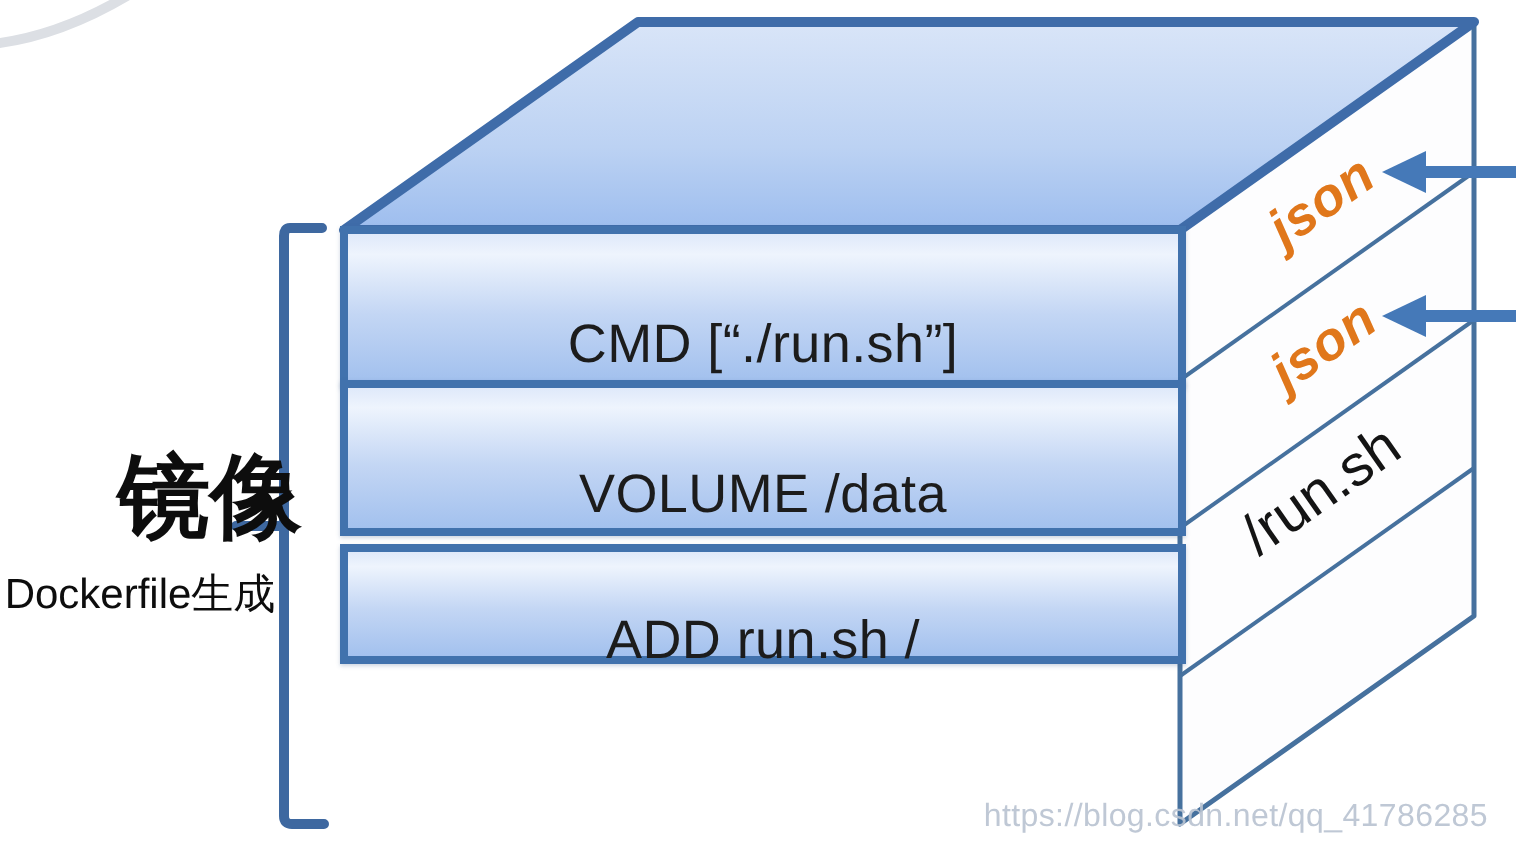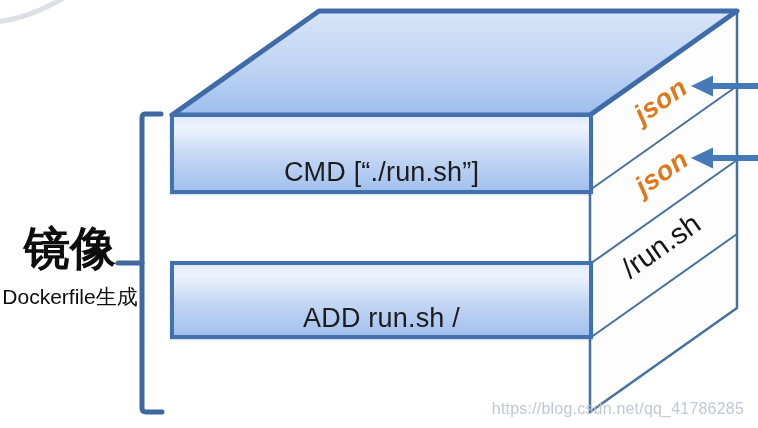--- a/index.html
+++ b/index.html
@@ -30,20 +30,21 @@
     font-size:27px; font-weight:bold; font-style:italic; color:#e0771b;
     letter-spacing:0.5px;
   }
   .side-text.runsh { font-size:29px; color:#141414; }
 
   
   .left-title {
     position:absolute; left:0; top:224px; width:140px; z-index:2;
     text-align:center; font-size:46px; font-weight:bold; color:#0d0d0d;
     line-height:1.05;
+    padding-left:35px;
   }
   .left-sub {
     position:absolute; left:0; top:283px; width:140px; z-index:2;
     text-align:center; font-size:21px; font-weight:normal; color:#0d0d0d;
     white-space:nowrap;
   }
 
   .watermark {
     position:absolute; left:488px; top:400px; width:256px; z-index:5;
     text-align:right; font-size:16px; color:rgba(186,195,209,0.92);
@@ -83,21 +84,24 @@
       <polygon points="691,158 713,147.5 713,168.5" fill="#4579b8"></polygon>
     </g>
 
     <path d="M161,114 L145,114 Q142,114 142,118 L142,408 Q142,412 146,412 L162,412" fill="none" stroke="#3e68a0" stroke-width="5" stroke-linecap="round" stroke-linejoin="round"></path>
     <line x1="118" y1="263" x2="142" y2="263" stroke="#3e68a0" stroke-width="5" stroke-linecap="round"></line>
   </svg>
 
   <div class="layer" style="top:113px;height:81px">
     <span class="layer-label">CMD [“./run.sh”]</span>
   </div>
-  <div class="layer" style="top:261px;height:78px">
+  <div class="layer" style="top:190px;height:78px">
+    <span class="layer-label">VOLUME /data</span>
+  </div>
+  <div class="layer" style="top:272px;height:60px">
     <span class="layer-label">ADD run.sh /</span>
   </div>
 
   <div class="side-text json" style="left:661px;top:101px">json</div>
   <div class="side-text json" style="left:662px;top:173px">json</div>
   <div class="side-text runsh" style="left:661px;top:246px">/run.sh</div>
 
   <div class="left-title">镜像</div>
   <div class="left-sub">Dockerfile生成</div>
 

